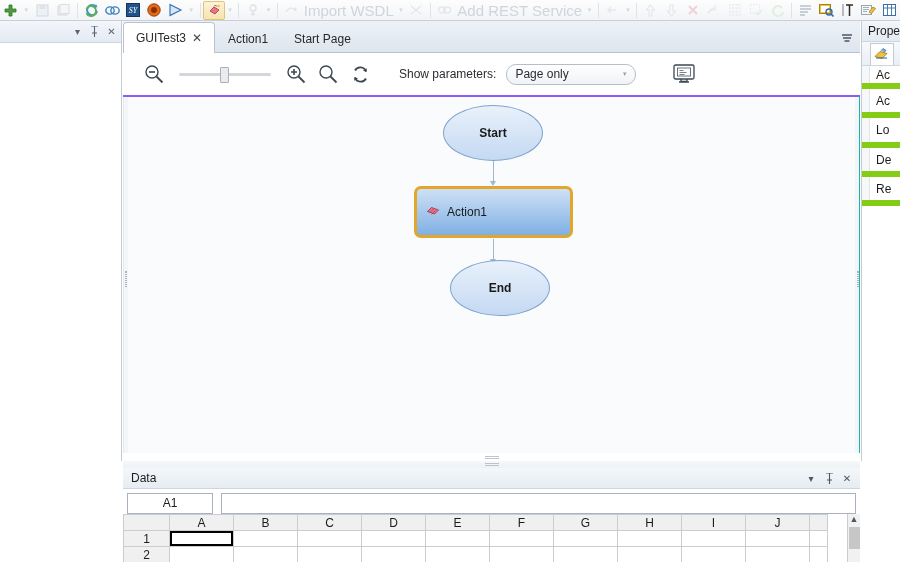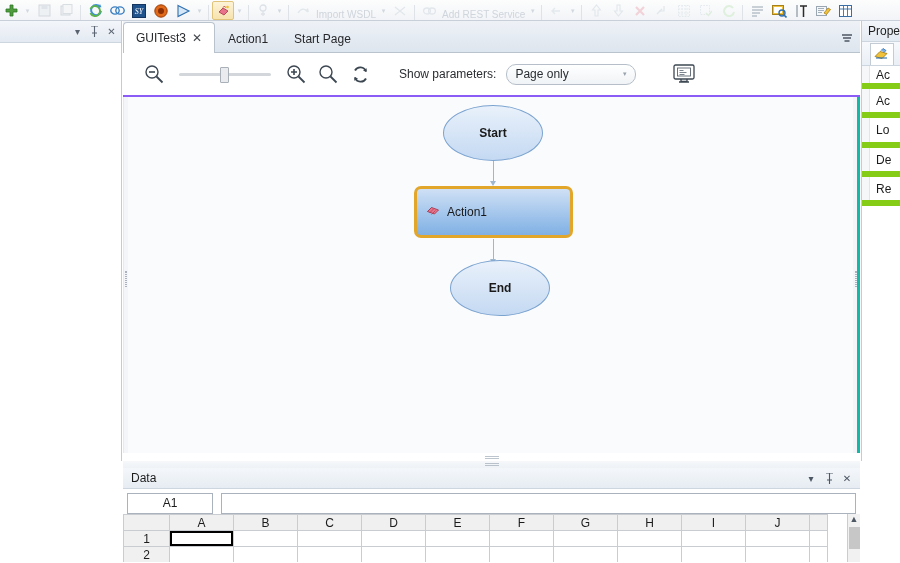--- a/index.html
+++ b/index.html
@@ -12,41 +12,41 @@
     font-size: 12px;
     color: #222;
   }
   #app { position: relative; width: 900px; height: 563px; }
 
   
   .toolbar {
     position: absolute; left: 0; top: 0; width: 900px; height: 21px;
     background: linear-gradient(#fdfdfd, #f2f4f7);
     border-bottom: 1px solid #c8cfd8;
-    display: flex; align-items: flex-end;
+    display: flex; align-items: center;
   }
   .tb-btn {
     width: 22px; height: 19px; margin: 0 0px;
     display: flex; align-items: center; justify-content: center;
     position: relative;
   }
   .tb-btn.active {
     background: linear-gradient(#fdf3d8, #f6e3ae);
     border: 1px solid #e0c47a; border-radius: 2px;
   }
   .tb-arrow {
     width: 11px; height: 19px;
     display: flex; align-items: center; justify-content: center;
     font-size: 7px; color: #8d9aa8;
   }
   .tb-arrow.dim { color: #d2d8df; }
   .tb-sep {
     width: 1px; height: 15px; background: #dfe3e8; margin: 0 3px;
   }
-  .tb-label { font-size: 10px; color: #cfd5dc; white-space: nowrap; padding: 0 2px; }
+  .tb-label { font-size: 15px; color: #cfd5dc; white-space: nowrap; padding: 0 2px; }
 
   
   .ico { display: block; }
 
   
   .leftpanel {
     position: absolute; left: 0; top: 21px; width: 122px; height: 440px;
     background: #ffffff;
     border-right: 1px solid #c3cbd5;
   }
@@ -116,21 +116,21 @@
     font-size: 12px; color: #2a2d31; position: relative;
   }
   .combo-arrow { position: absolute; right: 9px; font-size: 7px; color: #9aa3ad; }
   .monitor-btn { margin-left: 32px; width: 28px; height: 26px;
                  display: flex; align-items: center; justify-content: center; }
 
   .canvas {
     position: relative; height: 364px;
     background: #fafbfc;
     border-left: 1px solid #e6e9ed;
-    border-right: 3px solid #14b8a6;
+    border-right: 1px solid #14b8a6;
     overflow: hidden;
   }
   .node { position: absolute; }
   .ellipse {
     width: 100px; height: 56px; border-radius: 50%;
     background: linear-gradient(#e9f1fb, #c4d9f2);
     border: 1px solid #7ba3d0;
     display: flex; align-items: center; justify-content: center;
     font-size: 12px; font-weight: bold; color: #1a1a1a;
   }

